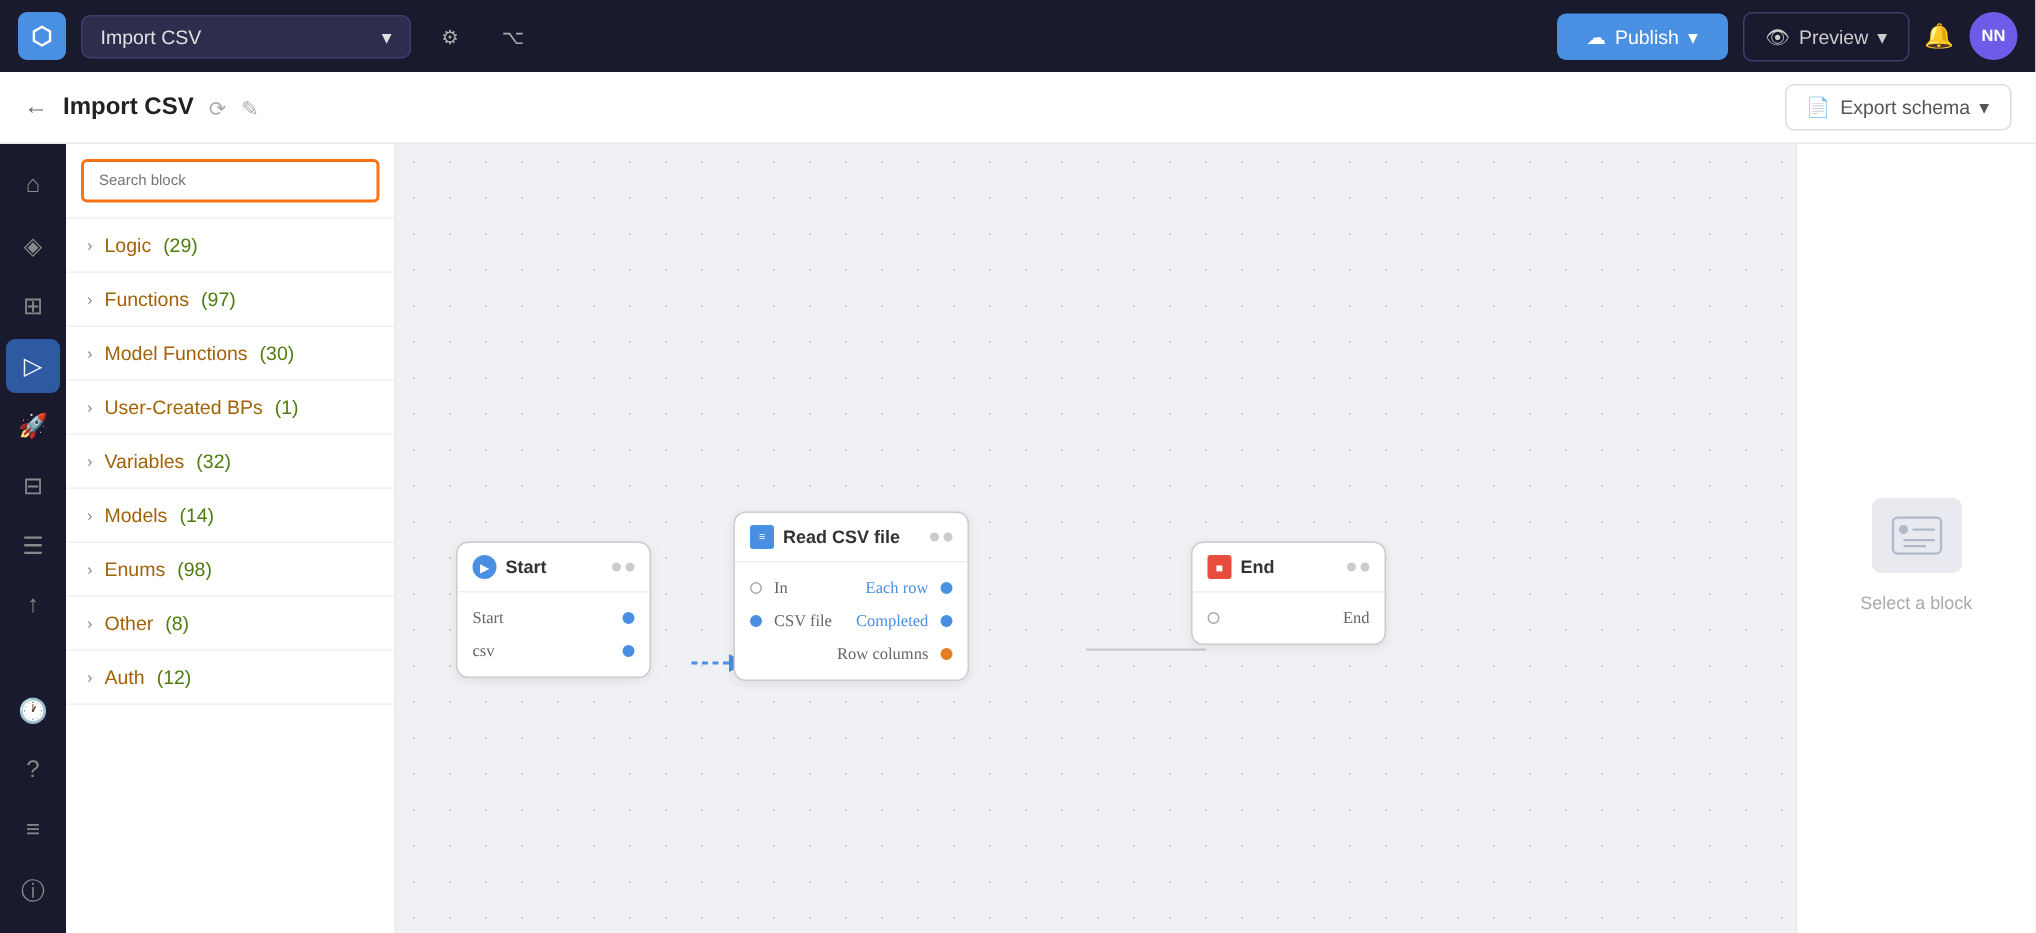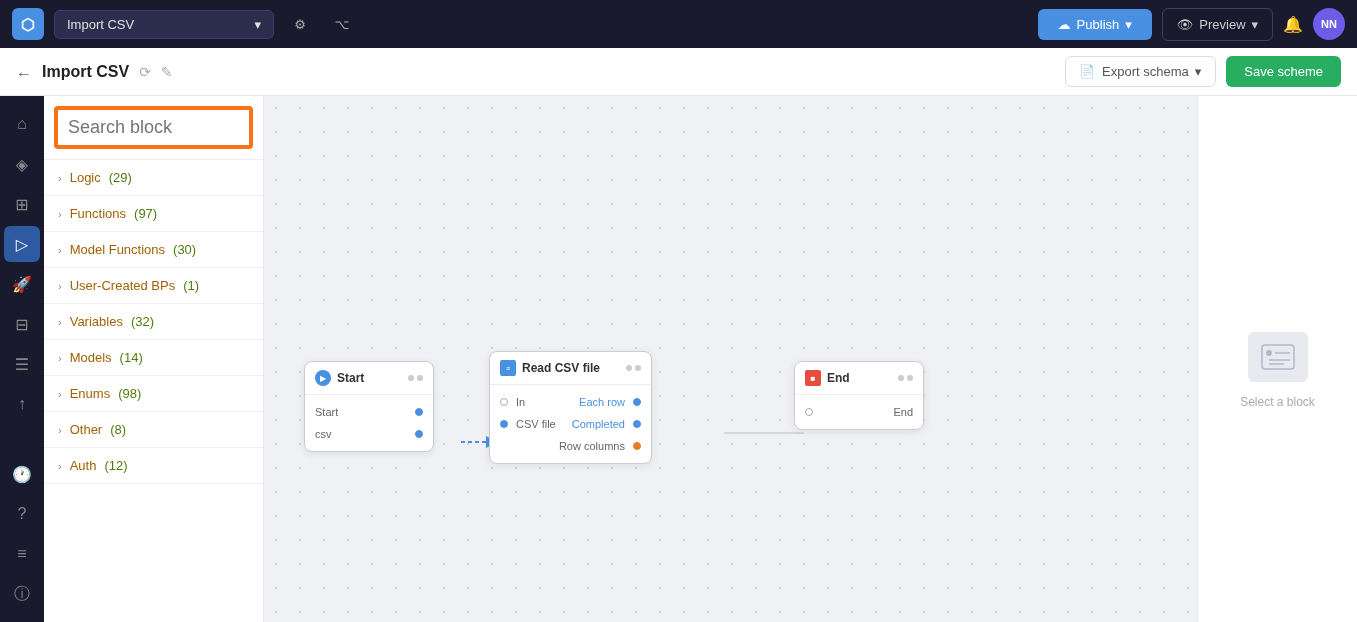--- a/index.html
+++ b/index.html
@@ -141,23 +141,23 @@
       flex-direction: column;
       overflow-y: auto;
     }
     .search-block-container {
       padding: 10px;
       border-bottom: 1px solid #eee;
     }
     .search-block-input {
       width: 100%;
       padding: 7px 10px;
-      border: 4px solid #f97316;
+      border: 2px solid #f97316;
       border-radius: 4px;
-      font-size: 18px;
+      font-size: 10px;
       outline: none;
       color: #333;
     }
     .block-category {
       padding: 10px 14px;
       display: flex;
       align-items: center;
       gap: 8px;
       cursor: pointer;
       font-size: 13px;
@@ -225,20 +225,21 @@
     .node-dot { width: 6px; height: 6px; border-radius: 50%; background: #ccc; }
     .node-body { padding: 6px 0; }
     .node-row {
       padding: 5px 10px;
       display: flex;
       align-items: center;
       justify-content: space-between;
       font-size: 11px;
       color: #666;
       gap: 8px;
+      font-family: Liberation Serif, serif;
     }
     .port {
       width: 8px; height: 8px;
       border-radius: 50%;
       border: 1.5px solid #aaa;
       background: white;
     }
     .port.filled { background: #4a90e2; border-color: #4a90e2; }
     .port.orange { background: #f39c12; border-color: #f39c12; }
     .port.grid { background: #e67e22; border-color: #e67e22; }
@@ -267,21 +268,21 @@
 
     
     .connection-svg {
       position: absolute;
       pointer-events: none;
       top: 0; left: 0;
       width: 100%; height: 100%;
     }
 
     .node-start { top: 265px; left: 40px; }
-    .node-csv { top: 255px; left: 225px; }
+    .node-csv { top: 245px; left: 225px; }
     .node-end { top: 265px; left: 530px; }
   </style>
 </head>
 <body>
 
 <div class="top-nav">
   <div class="app-logo">⬡</div>
   <div class="project-selector">
     <span>Import CSV</span>
     <span>▾</span>
@@ -307,21 +308,20 @@
   <div class="back-btn">←</div>
   <div class="toolbar-title">Import CSV</div>
   <div class="toolbar-icon">⟳</div>
   <div class="toolbar-icon">✎</div>
   <div class="toolbar-spacer"></div>
   <button class="export-btn">
     <span>📄</span>
     <span>Export schema</span>
     <span>▾</span>
   </button>
-  <button class="save-btn">Save scheme</button>
 </div>
 
 <div class="main">
 
   <div class="sidebar-icons">
     <div class="sidebar-icon">⌂</div>
     <div class="sidebar-icon">◈</div>
     <div class="sidebar-icon">⊞</div>
     <div class="sidebar-icon active">▷</div>
     <div class="sidebar-icon">🚀</div>

